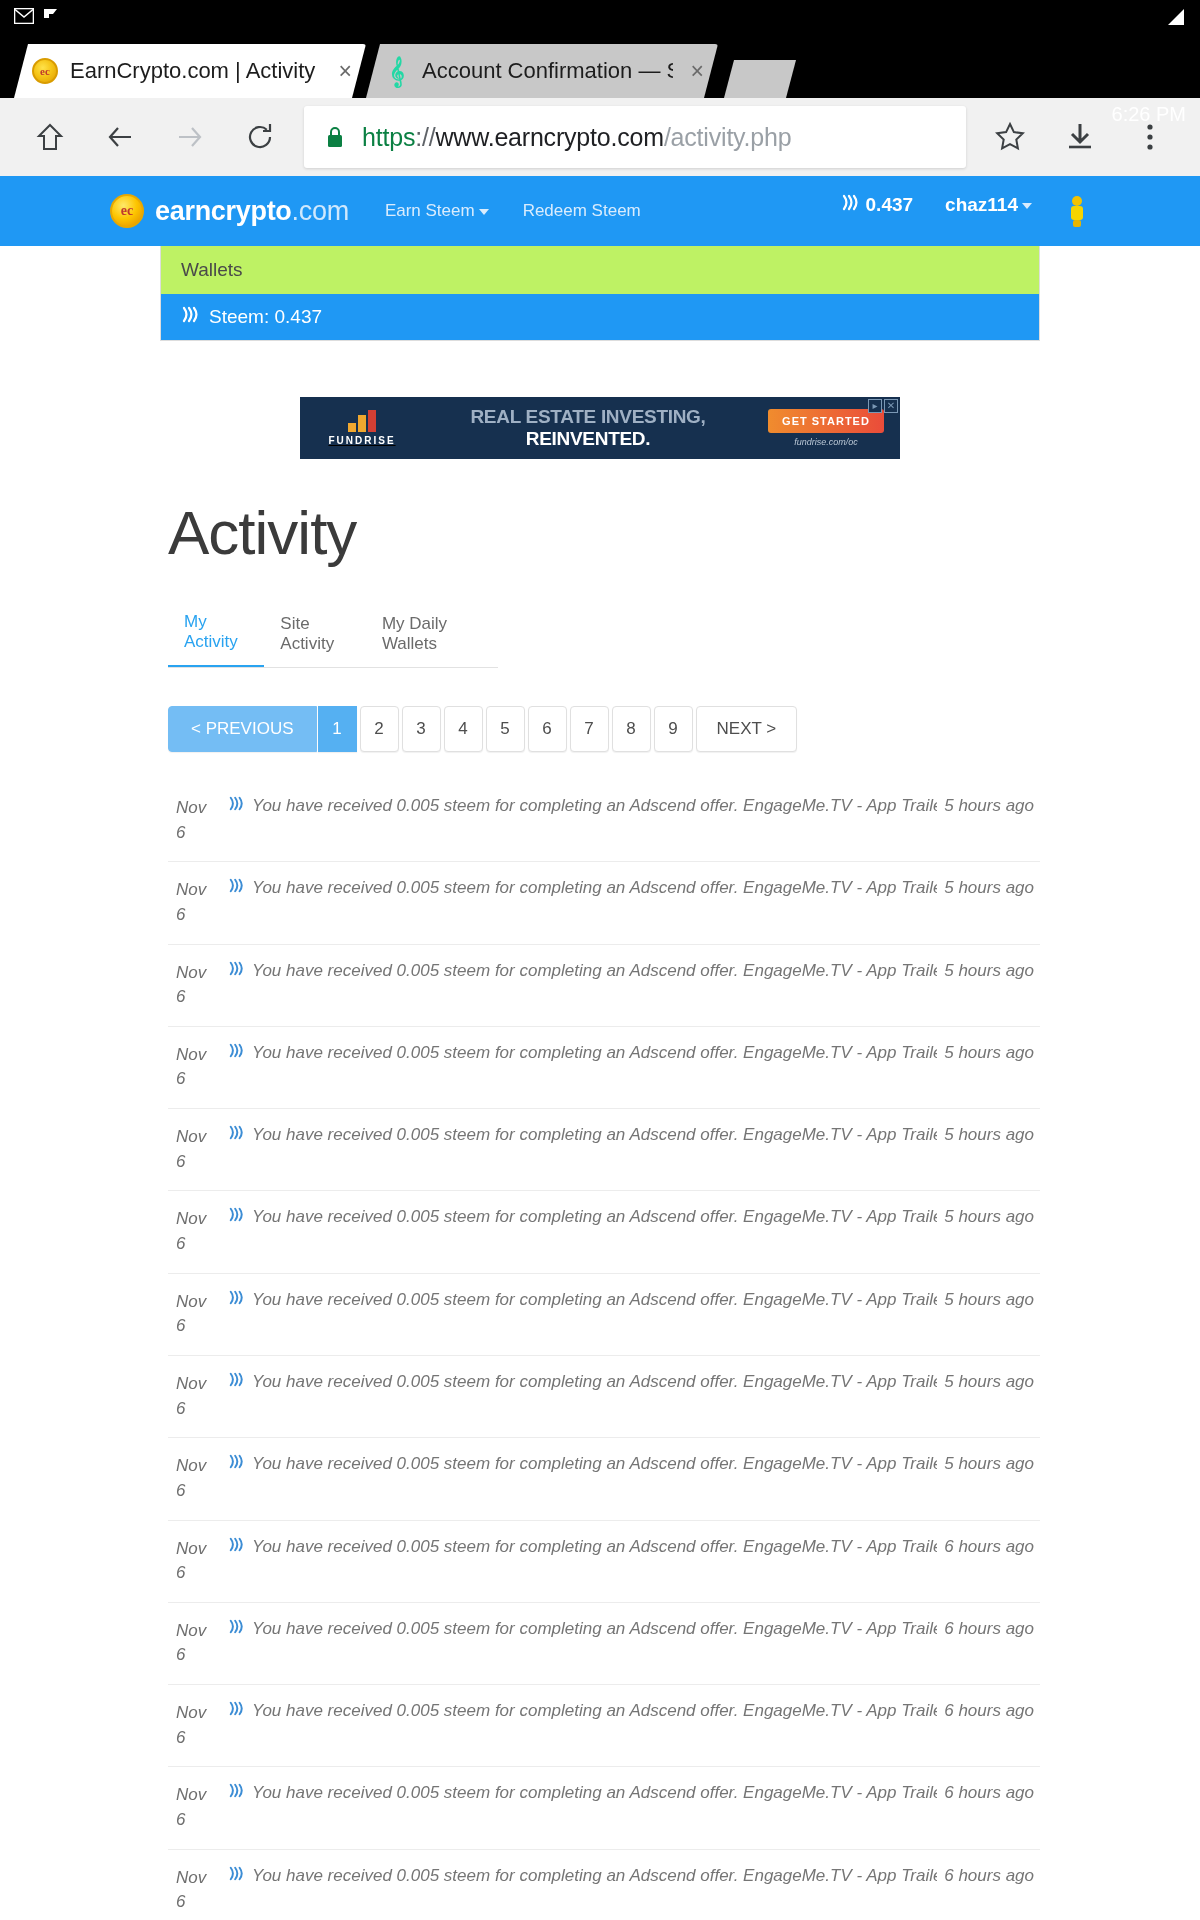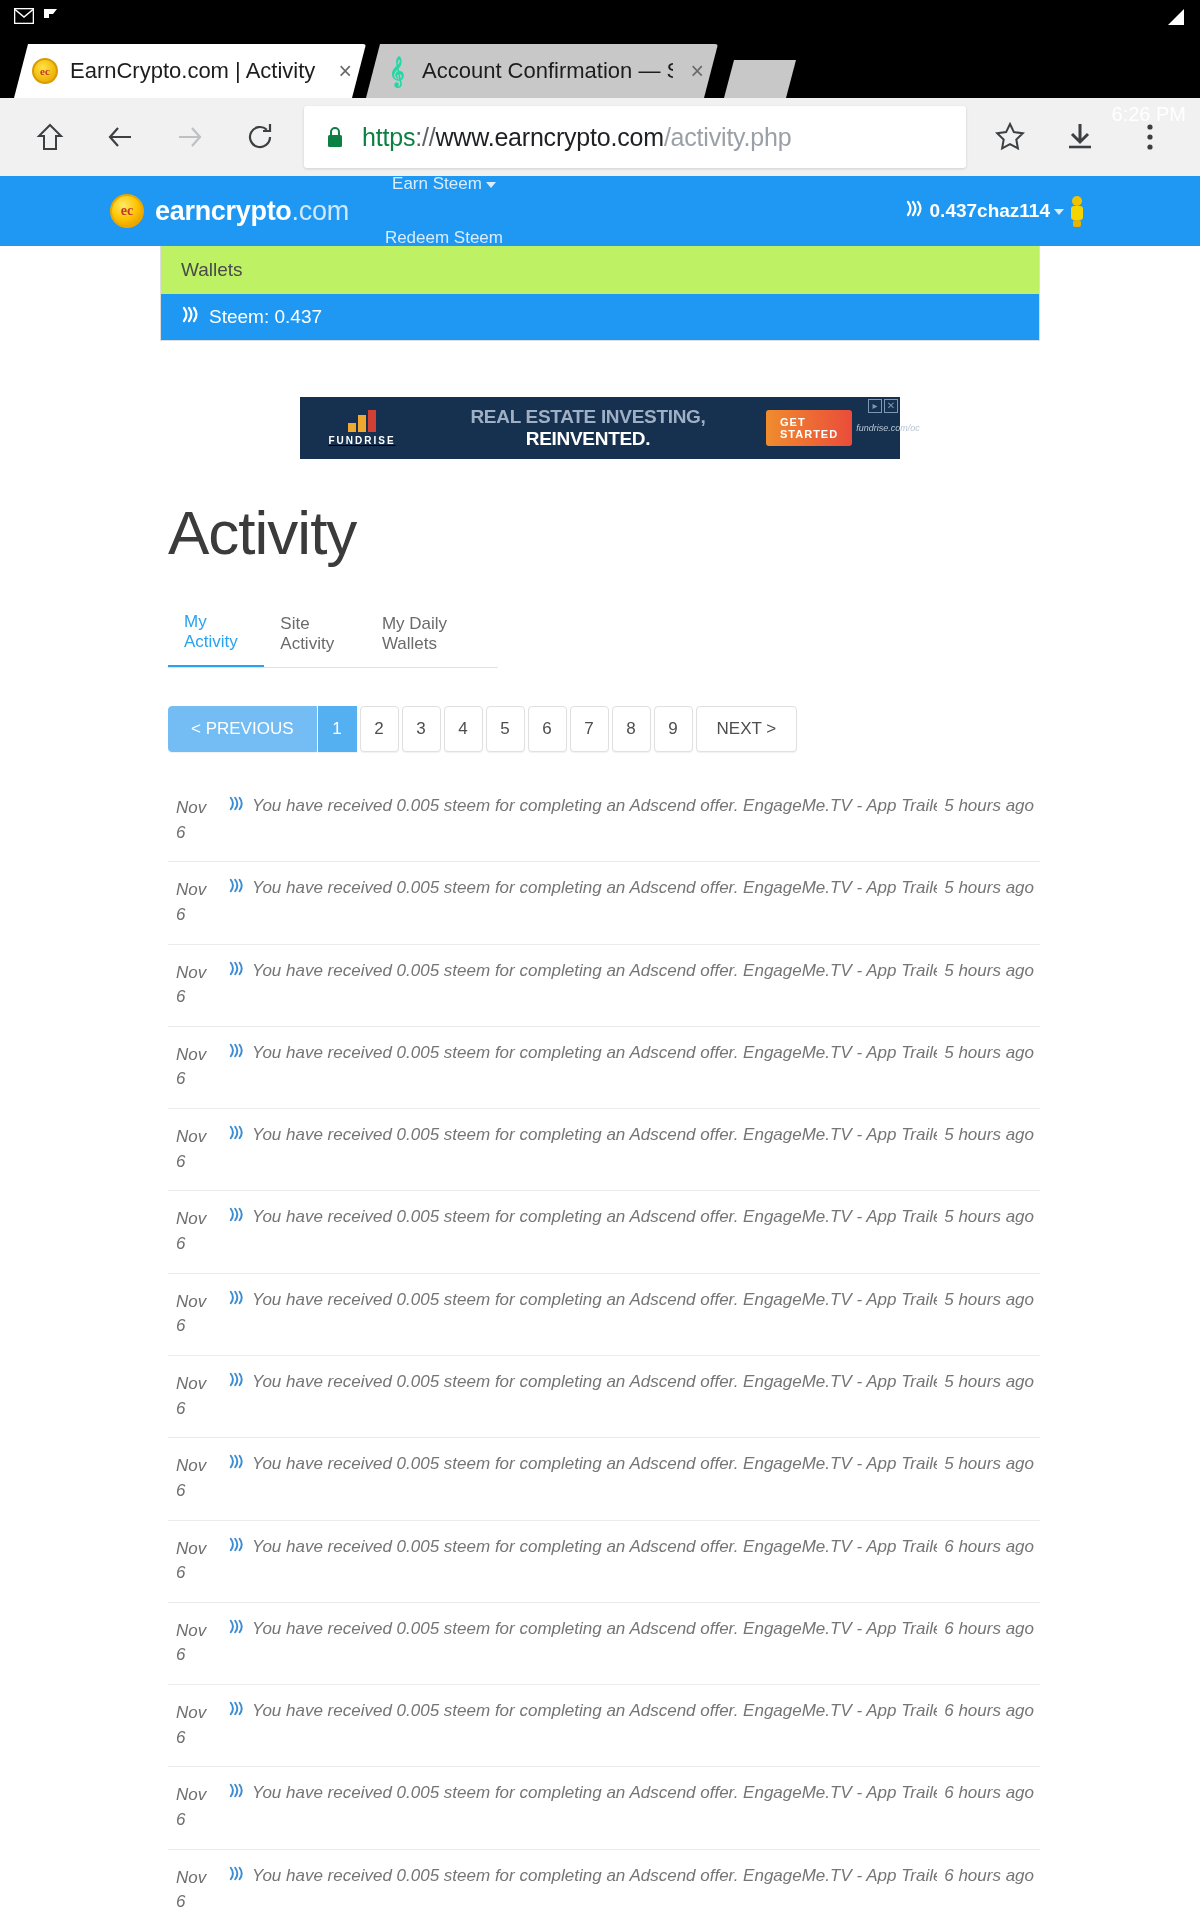--- a/index.html
+++ b/index.html
@@ -107,24 +107,24 @@
   .brand-coin {
     width: 34px; height: 34px; border-radius: 50%;
     background: radial-gradient(circle at 38% 32%, #ffe96a 0%, #fdc500 48%, #e08a00 100%);
     border: 2px solid #e8a800;
     display: flex; align-items: center; justify-content: center;
     color: #c0392b; font-size: 14px; font-weight: bold;
     font-family: "Liberation Serif", serif;
   }
   .brand-text { font-size: 27px; color: #ffffff; font-weight: bold; letter-spacing: -0.3px; }
   .brand-text .tld { color: #cfe8fd; font-weight: normal; }
-  .nav { display: flex; align-items: center; gap: 34px; margin-left: 36px; flex-direction: column; }
+  .nav { display: flex; align-items: center; gap: 34px; margin-left: 36px; }
   .nav-link { font-size: 17px; color: #d9ecfd; white-space: nowrap; }
   .caret { display: inline-block; margin-left: 4px; border-left: 5px solid transparent; border-right: 5px solid transparent; border-top: 6px solid #d9ecfd; vertical-align: middle; }
-  .hdr-right { margin-left: auto; display: flex; align-items: center; }
+  .hdr-right { margin-left: auto; display: flex; align-items: flex-start; gap: 32px; }
   .balance { font-size: 19px; color: #ffffff; font-weight: bold; display: flex; align-items: center; gap: 6px; }
   .user { font-size: 19px; color: #ffffff; font-weight: bold; }
   .avatar { width: 26px; height: 34px; position: relative; }
 
   
   .page { background: #ffffff; }
   .container { width: 880px; margin: 0 auto; padding-left: 0; }
 
   .wallet-box { width: 880px; margin: 0 auto; border: 1px solid #dddddd; border-top: none; }
   .wallet-head { padding: 13px 20px; font-size: 19px; color: #4a4a4a; background: #bef264; }
@@ -141,21 +141,21 @@
   }
   .ad-logo { display: flex; flex-direction: column; align-items: center; gap: 3px; width: 96px; flex: none; text-decoration: underline; }
   .ad-bars { display: flex; align-items: flex-end; gap: 2px; height: 22px; }
   .ad-bars i { display: block; width: 8px; background: #e8a33d; }
   .ad-bars i:nth-child(1) { height: 9px;  background: #f0a830; }
   .ad-bars i:nth-child(2) { height: 17px; background: #efa72f; }
   .ad-bars i:nth-child(3) { height: 22px; background: #d23f34; }
   .ad-brand { font-size: 10px; letter-spacing: 2px; color: #ffffff; font-weight: bold; }
   .ad-copy { flex: 1; font-size: 19px; color: #9fb0c4; font-weight: bold; letter-spacing: -0.3px; text-align: center; }
   .ad-copy b { color: #ffffff; }
-  .ad-right { width: 120px; flex: none; display: flex; flex-direction: row; align-items: center; gap: 4px; }
+  .ad-right { width: 120px; flex: none; display: flex; flex-direction: column; align-items: center; gap: 4px; }
   .ad-cta {
     background: linear-gradient(90deg, #f08c2e 0%, #ea4c3a 100%);
     color: #ffffff; font-size: 11px; font-weight: bold; letter-spacing: 1px;
     padding: 6px 14px; border-radius: 3px;
   }
   .ad-url { font-size: 9px; color: #b9c6d4; font-style: italic; }
   .ad-badges { position: absolute; top: 2px; right: 2px; display: flex; gap: 2px; }
   .ad-badge { width: 14px; height: 14px; border: 1px solid #7b98b5; color: #7b98b5; font-size: 10px; display: flex; align-items: center; justify-content: center; line-height: 1; background: #16304f; }
 
   

